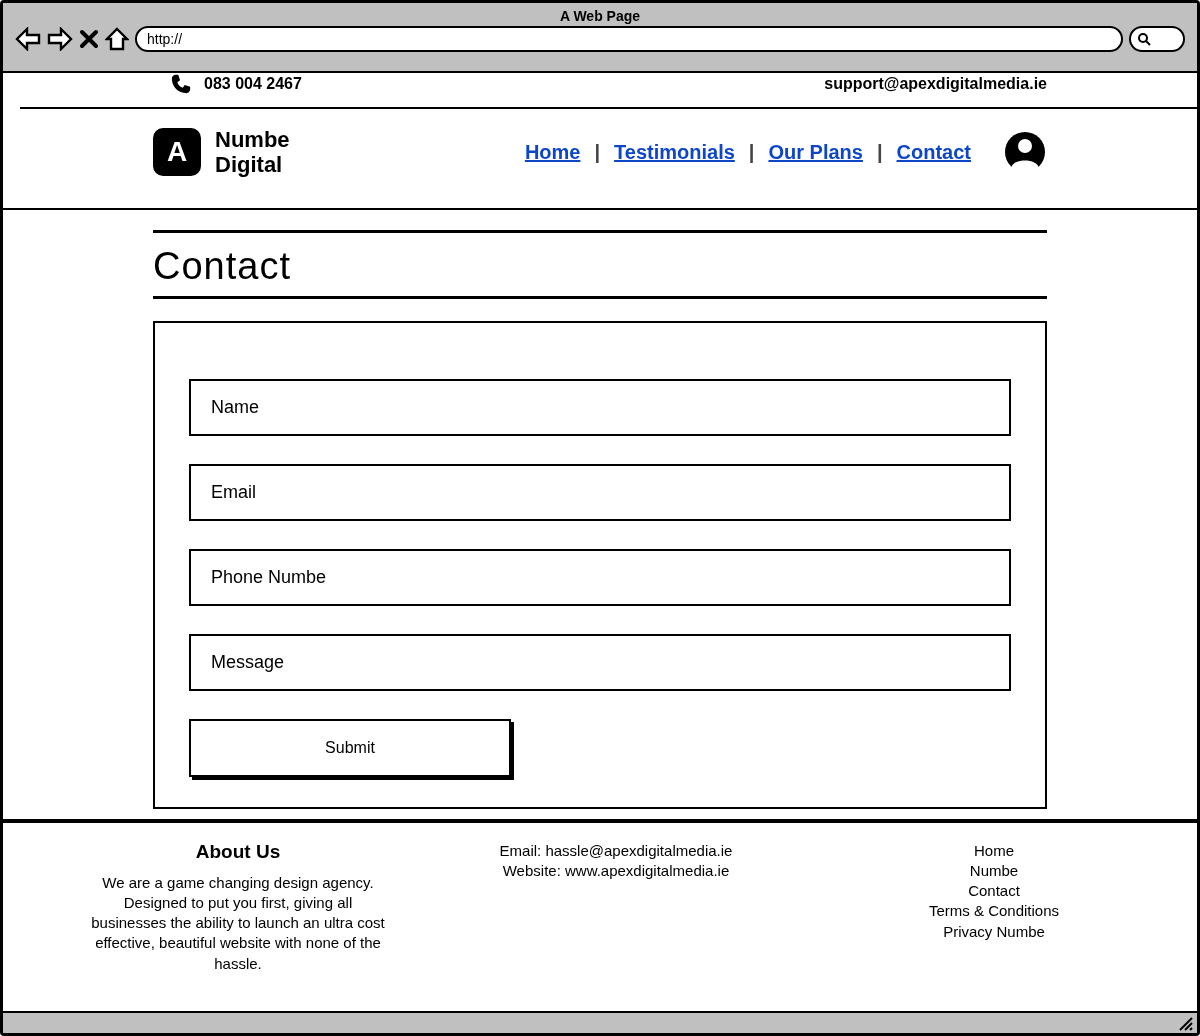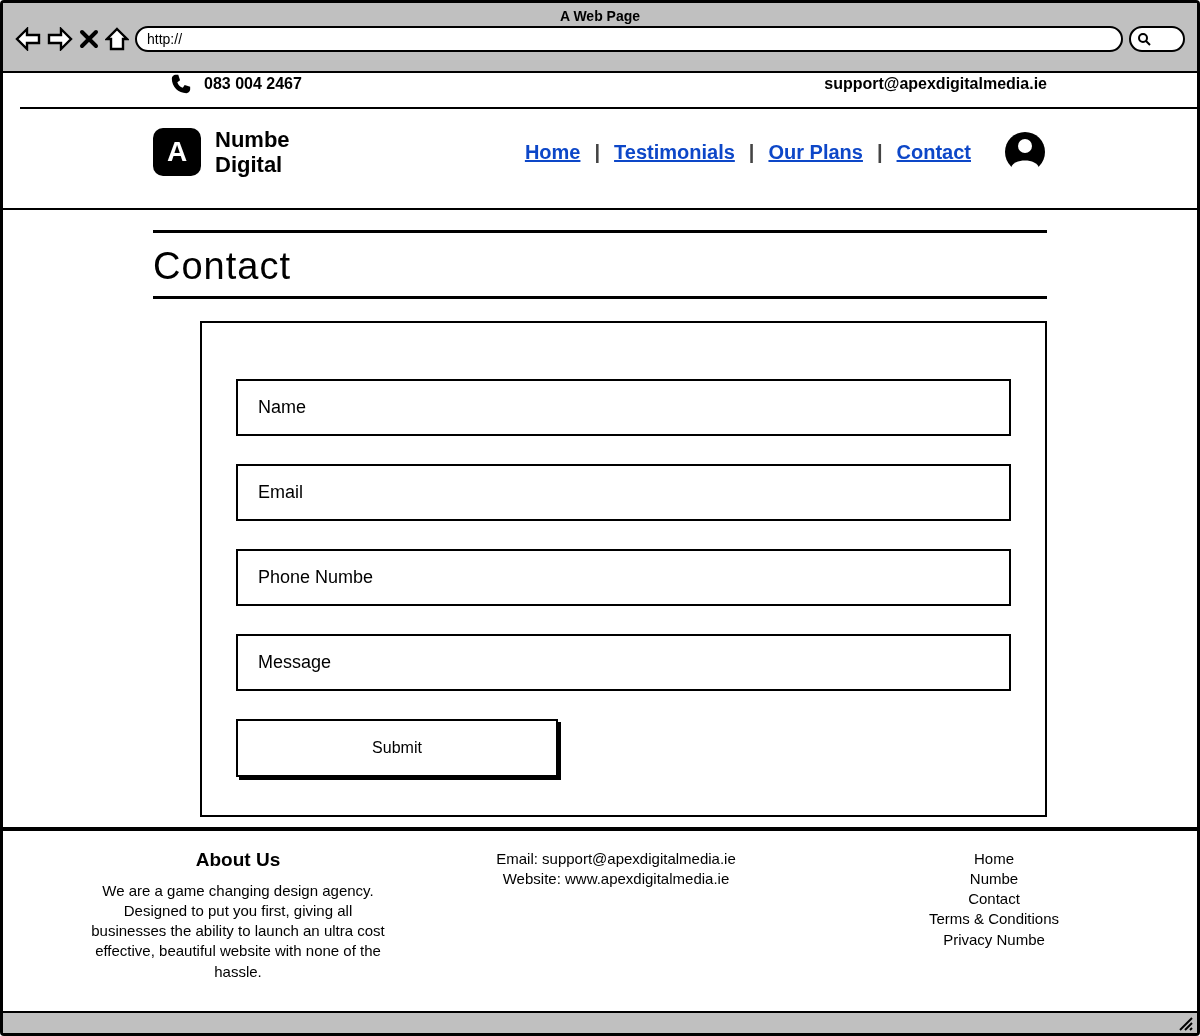--- a/index.html
+++ b/index.html
@@ -33,21 +33,21 @@
     .nav-links { display:flex; align-items:center; font-size:20px; font-weight:bold; }
     .nav-links a { color:#0d47c8; text-decoration:underline; padding:0 14px; }
     .nav-links .sep { color:#444; }
     .avatar svg { display:block; }
 
     .content { padding:10px 150px 10px 150px; }
     .hr-wavy { border:none; border-top:3px solid #000; margin:10px 0 4px; }
     h1.page-title { font-size:38px; font-weight:normal; letter-spacing:1px; padding:8px 0 6px 0; }
     .hr-wavy2 { border:none; border-top:3px solid #000; margin:2px 0 22px; }
 
-    .form-box { border:2px solid #000; padding:56px 34px 38px 34px; min-height:420px;margin-left:47px; }
+    .form-box { border:2px solid #000; padding:56px 34px 30px 34px; min-height:420px; }
     .field { width:100%; border:2px solid #000; padding:16px 20px; font-size:18px; margin-bottom:28px; font-family:inherit; background:#fff; }
     .field::placeholder { color:#000; opacity:1; }
     .submit-btn { width:322px; padding:18px 0; font-size:16px; font-family:sans-serif; background:#fff; border:2px solid #000; box-shadow:3px 3px 0 #000; cursor:pointer; }
 
     .footer { border-top:2px solid #000; padding:18px 30px 10px; display:flex; justify-content:space-around; font-family:sans-serif; }
     .footer .col { width:300px; text-align:center;margin-left:32px; }
     .footer h3 { font-size:19px; font-weight:bold; margin-bottom:10px; }
     .footer .about-text, .footer .line, .footer .link-item { font-size:15px; line-height:1.35; }
     .footer .link-item { display:block; }
   </style>
@@ -140,21 +140,21 @@
     </div>
 
   </div>
 
   <div class="footer">
     <div class="col">
       <h3>About Us</h3>
       <div class="about-text">We are a game changing design agency. Designed to put you first, giving all businesses the ability to launch an ultra cost effective, beautiful website with none of the hassle.</div>
     </div>
     <div class="col">
-      <div class="line">Email: support@apexdigitalmedia.ie</div>
+      <div class="line">Email: hassle@apexdigitalmedia.ie</div>
       <div class="line">Website: www.apexdigitalmedia.ie</div>
     </div>
     <div class="col">
       <span class="link-item">Home</span>
       <span class="link-item">Numbe</span>
       <span class="link-item">Contact</span>
       <span class="link-item">Terms &amp; Conditions</span>
       <span class="link-item">Privacy Numbe</span>
     </div>
   </div>

